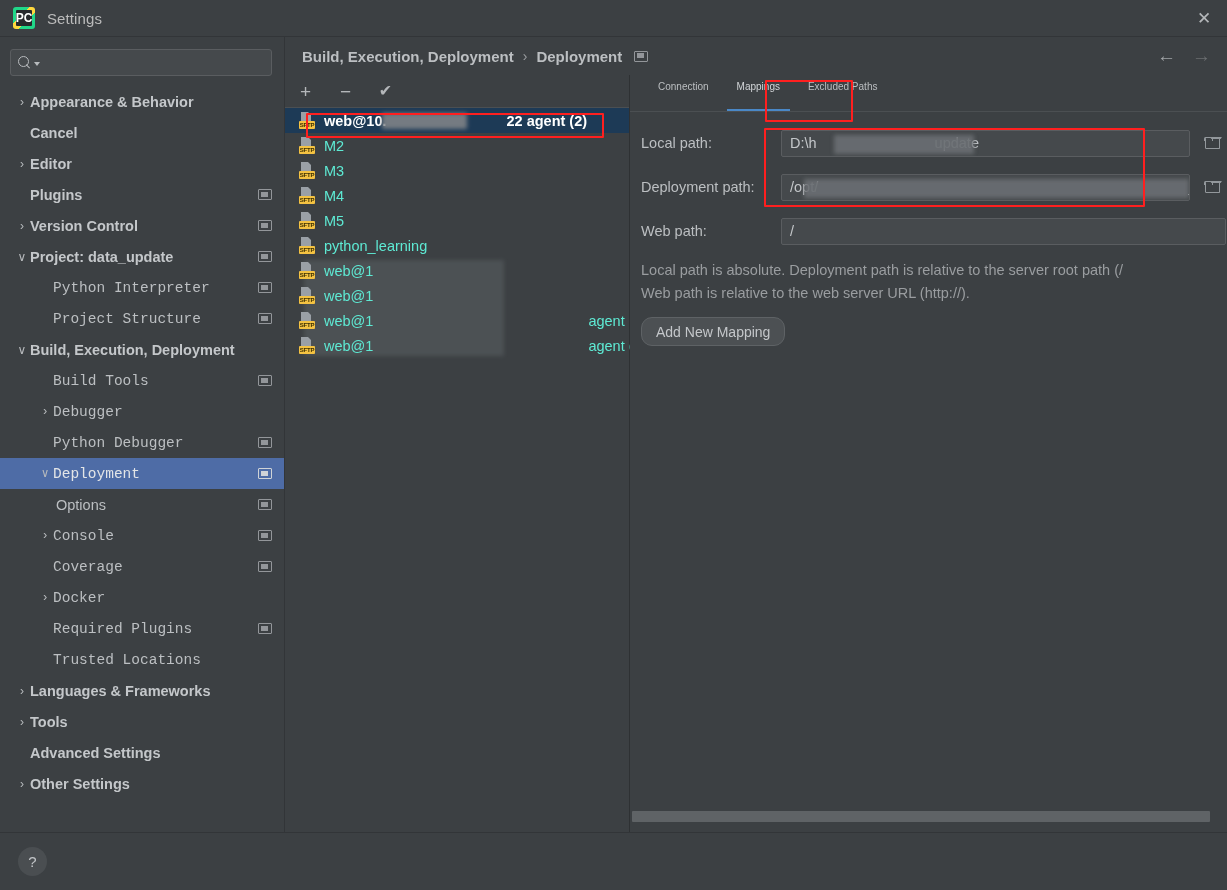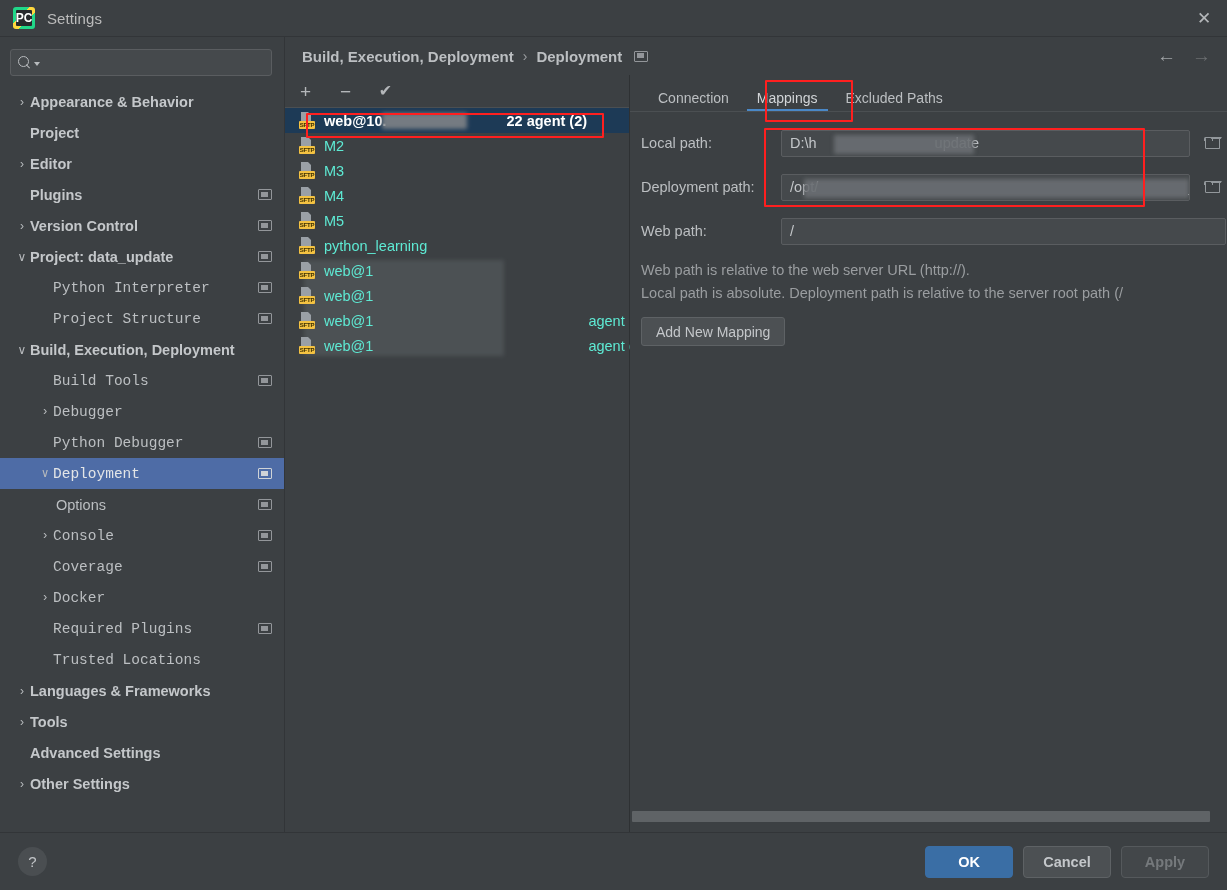--- a/index.html
+++ b/index.html
@@ -216,22 +216,22 @@
   
   .settings-pane {
     flex: 1; height: 757px; position: relative;
     background: #3c4043; overflow: hidden;
   }
   .tabs {
     height: 37px; display: flex; align-items: flex-end;
     padding-left: 14px; position: relative;
   }
   .tab {
-    font-size: 14px; color: #bcbfc2;
-    padding: 0 14px 6px 14px; cursor: pointer; position: relative;
+    font-size: 10px; color: #bcbfc2;
+    padding: 0 14px 20px 14px; cursor: pointer; position: relative;
     white-space: nowrap;
   }
   .tab.active { color: #d2d5d8; }
   .tab.active::after {
     content: ""; position: absolute; left: 4px; right: 4px; bottom: 0;
     height: 3px; background: #4a88c7;
   }
   .tabs-sep {
     position: absolute; left: 0; right: 0; bottom: 0;
     height: 1px; background: #4b4f52;
@@ -272,21 +272,21 @@
     transform: skewX(-30deg); transform-origin: left bottom;
   }
 
   .hint {
     font-size: 14.5px; color: #9a9da0; line-height: 21px;
     margin-top: 2px; padding-left: 11px; white-space: nowrap;
   }
   .btn-secondary {
     margin: 13px 0 0 11px;
     height: 29px; padding: 0 14px;
-    background: #4c5053; border: 1px solid #5e6265; border-radius: 3px;
+    background: #4c5053; border: 1px solid #5e6265; border-radius: 11px;
     color: #c4c7ca; font-size: 14px; cursor: pointer;
     font-family: "Liberation Sans", sans-serif;
     display: inline-flex; align-items: center;
   }
 
   .hscroll-track {
     position: absolute; left: 0; right: 0; bottom: 10px; height: 12px;
   }
   .hscroll-thumb {
     position: absolute; left: 2px; top: 1px;
@@ -359,21 +359,21 @@
           <input class="search-input" type="text" value="" style="">
         </div>
       </div>
       <div class="tree" id="tree">
           <div class="tree-row ind0 bold">
             <span class="tw">›</span>
             <span class="tree-label">Appearance &amp; Behavior</span>
           </div>
           <div class="tree-row ind0 bold">
             <span class="tw"></span>
-            <span class="tree-label">Project</span>
+            <span class="tree-label">Cancel</span>
           </div>
           <div class="tree-row ind0 bold">
             <span class="tw">›</span>
             <span class="tree-label">Editor</span>
           </div>
           <div class="tree-row ind0 bold">
             <span class="tw"></span>
             <span class="tree-label">Plugins</span>
             <span class="tree-badge"></span>
           </div>
@@ -601,40 +601,35 @@
                 </div>
               </div>
               <div class="form-row">
                 <div class="form-label">Web path:</div>
                 <div class="field" style="width: 445px;">
                   <span class="field-text">/</span>
                 </div>
               </div>
             </div>
 
+          <div class="hint">Local path is absolute. Deployment path is relative to the server root path (/</div>
           <div class="hint">Web path is relative to the web server URL (http://).</div>
-          <div class="hint">Local path is absolute. Deployment path is relative to the server root path (/</div>
 
           <button class="btn-secondary">Add New Mapping</button>
 
           <div class="hscroll-track">
             <div class="hscroll-thumb"></div>
           </div>
         </div>
 
       </div>
     </div>
   </div>
 
   <div class="footer">
     <div class="help-btn">?</div>
-    <div class="footer-btns" id="footer-btns">
-        <div class="fbtn primary">OK</div>
-        <div class="fbtn normal">Cancel</div>
-        <div class="fbtn disabled">Apply</div>
-      </div>
   </div>
 
   <div class="anno" style="left:306px; top:113px; width:298px; height:25px;"></div>
   <div class="anno" style="left:765px; top:80px; width:88px; height:42px;"></div>
   <div class="anno" style="left:764px; top:128px; width:381px; height:79px;"></div>
 
 </div>
 
 </body></html>

